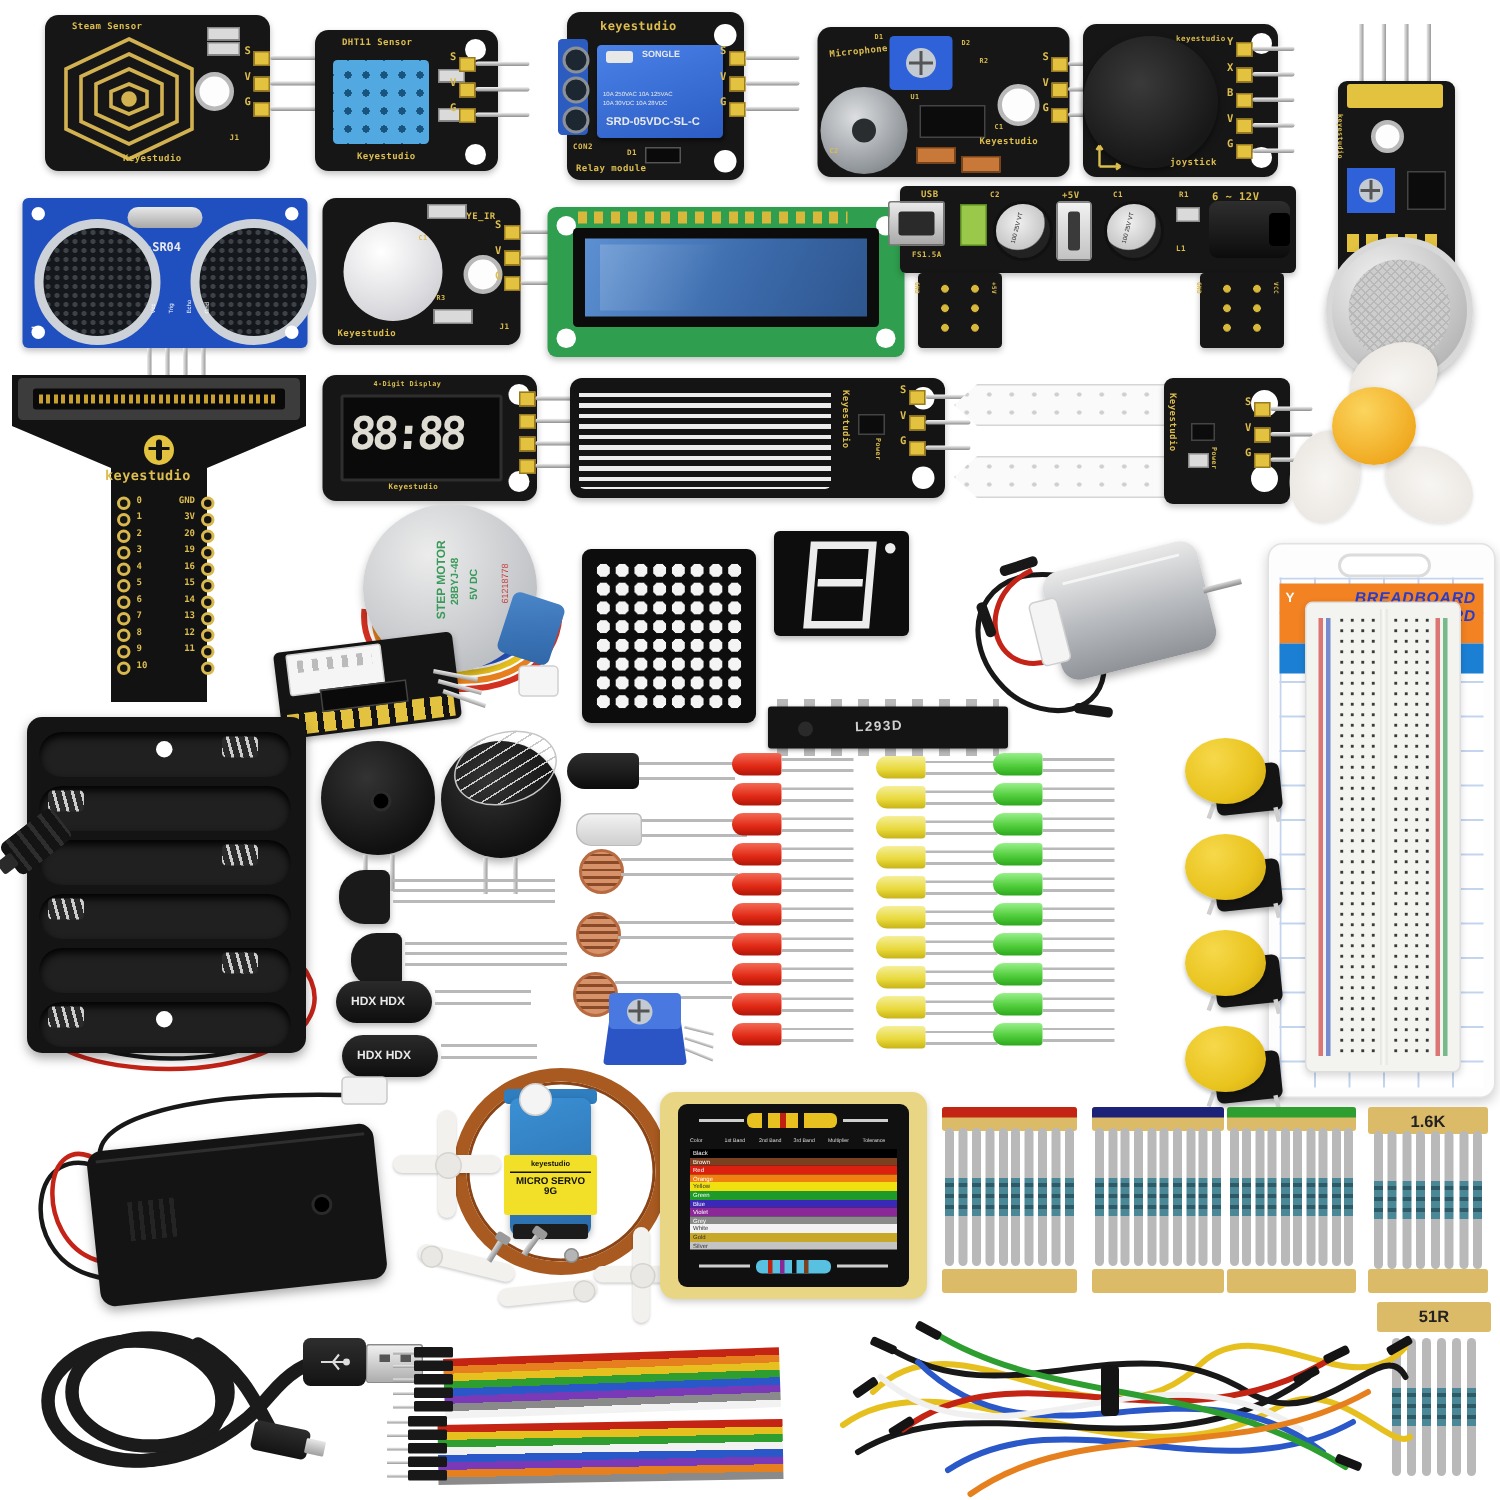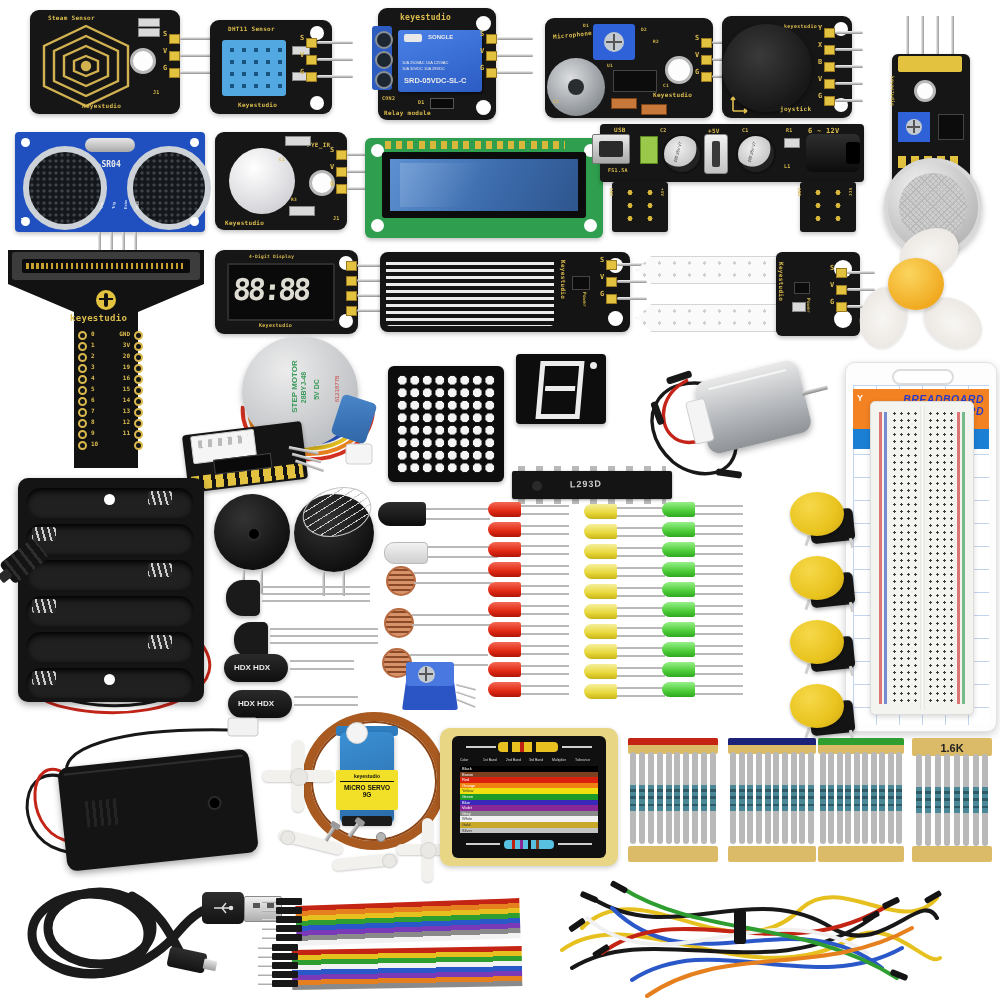--- a/index.html
+++ b/index.html
@@ -1061,20 +1061,33 @@
         <i class="r"></i>
         <i class="r"></i>
         <i class="r"></i>
         <i class="r"></i>
         <i class="r"></i>
         <i class="r"></i>
         <i class="r"></i>
       </div>
     <div class="tape" style="top:108px;"></div>
   </div>
+  <div class="abs" style="left:918px;top:868px;width:76px;height:118px;">
+    <div class="tape" style="top:0;height:20px;text-align:center;">
+      <span style="font:bold 11px 'Liberation Sans',sans-serif;color:#222;line-height:20px;">51R</span>
+    </div>
+    <div class="res10 abs" style="left:10px;top:24px;width:56px;">
+        <i class="r"></i>
+        <i class="r"></i>
+        <i class="r"></i>
+        <i class="r"></i>
+        <i class="r"></i>
+        <i class="r"></i>
+      </div>
+  </div>
 
   <div>
     <svg class="abs" style="left:12px;top:868px;" width="250" height="132" viewBox="0 0 250 132">
       <g fill="none" stroke="#1b1b1b" stroke-width="9" stroke-linecap="round">
         <ellipse cx="78" cy="66" rx="58" ry="40"></ellipse>
         <ellipse cx="88" cy="60" rx="52" ry="36"></ellipse>
         <path d="M40,96 C90,120 140,96 168,62 C180,48 192,40 202,40"></path>
         <path d="M120,28 C150,44 160,70 172,92"></path>
       </g>
     </svg>

